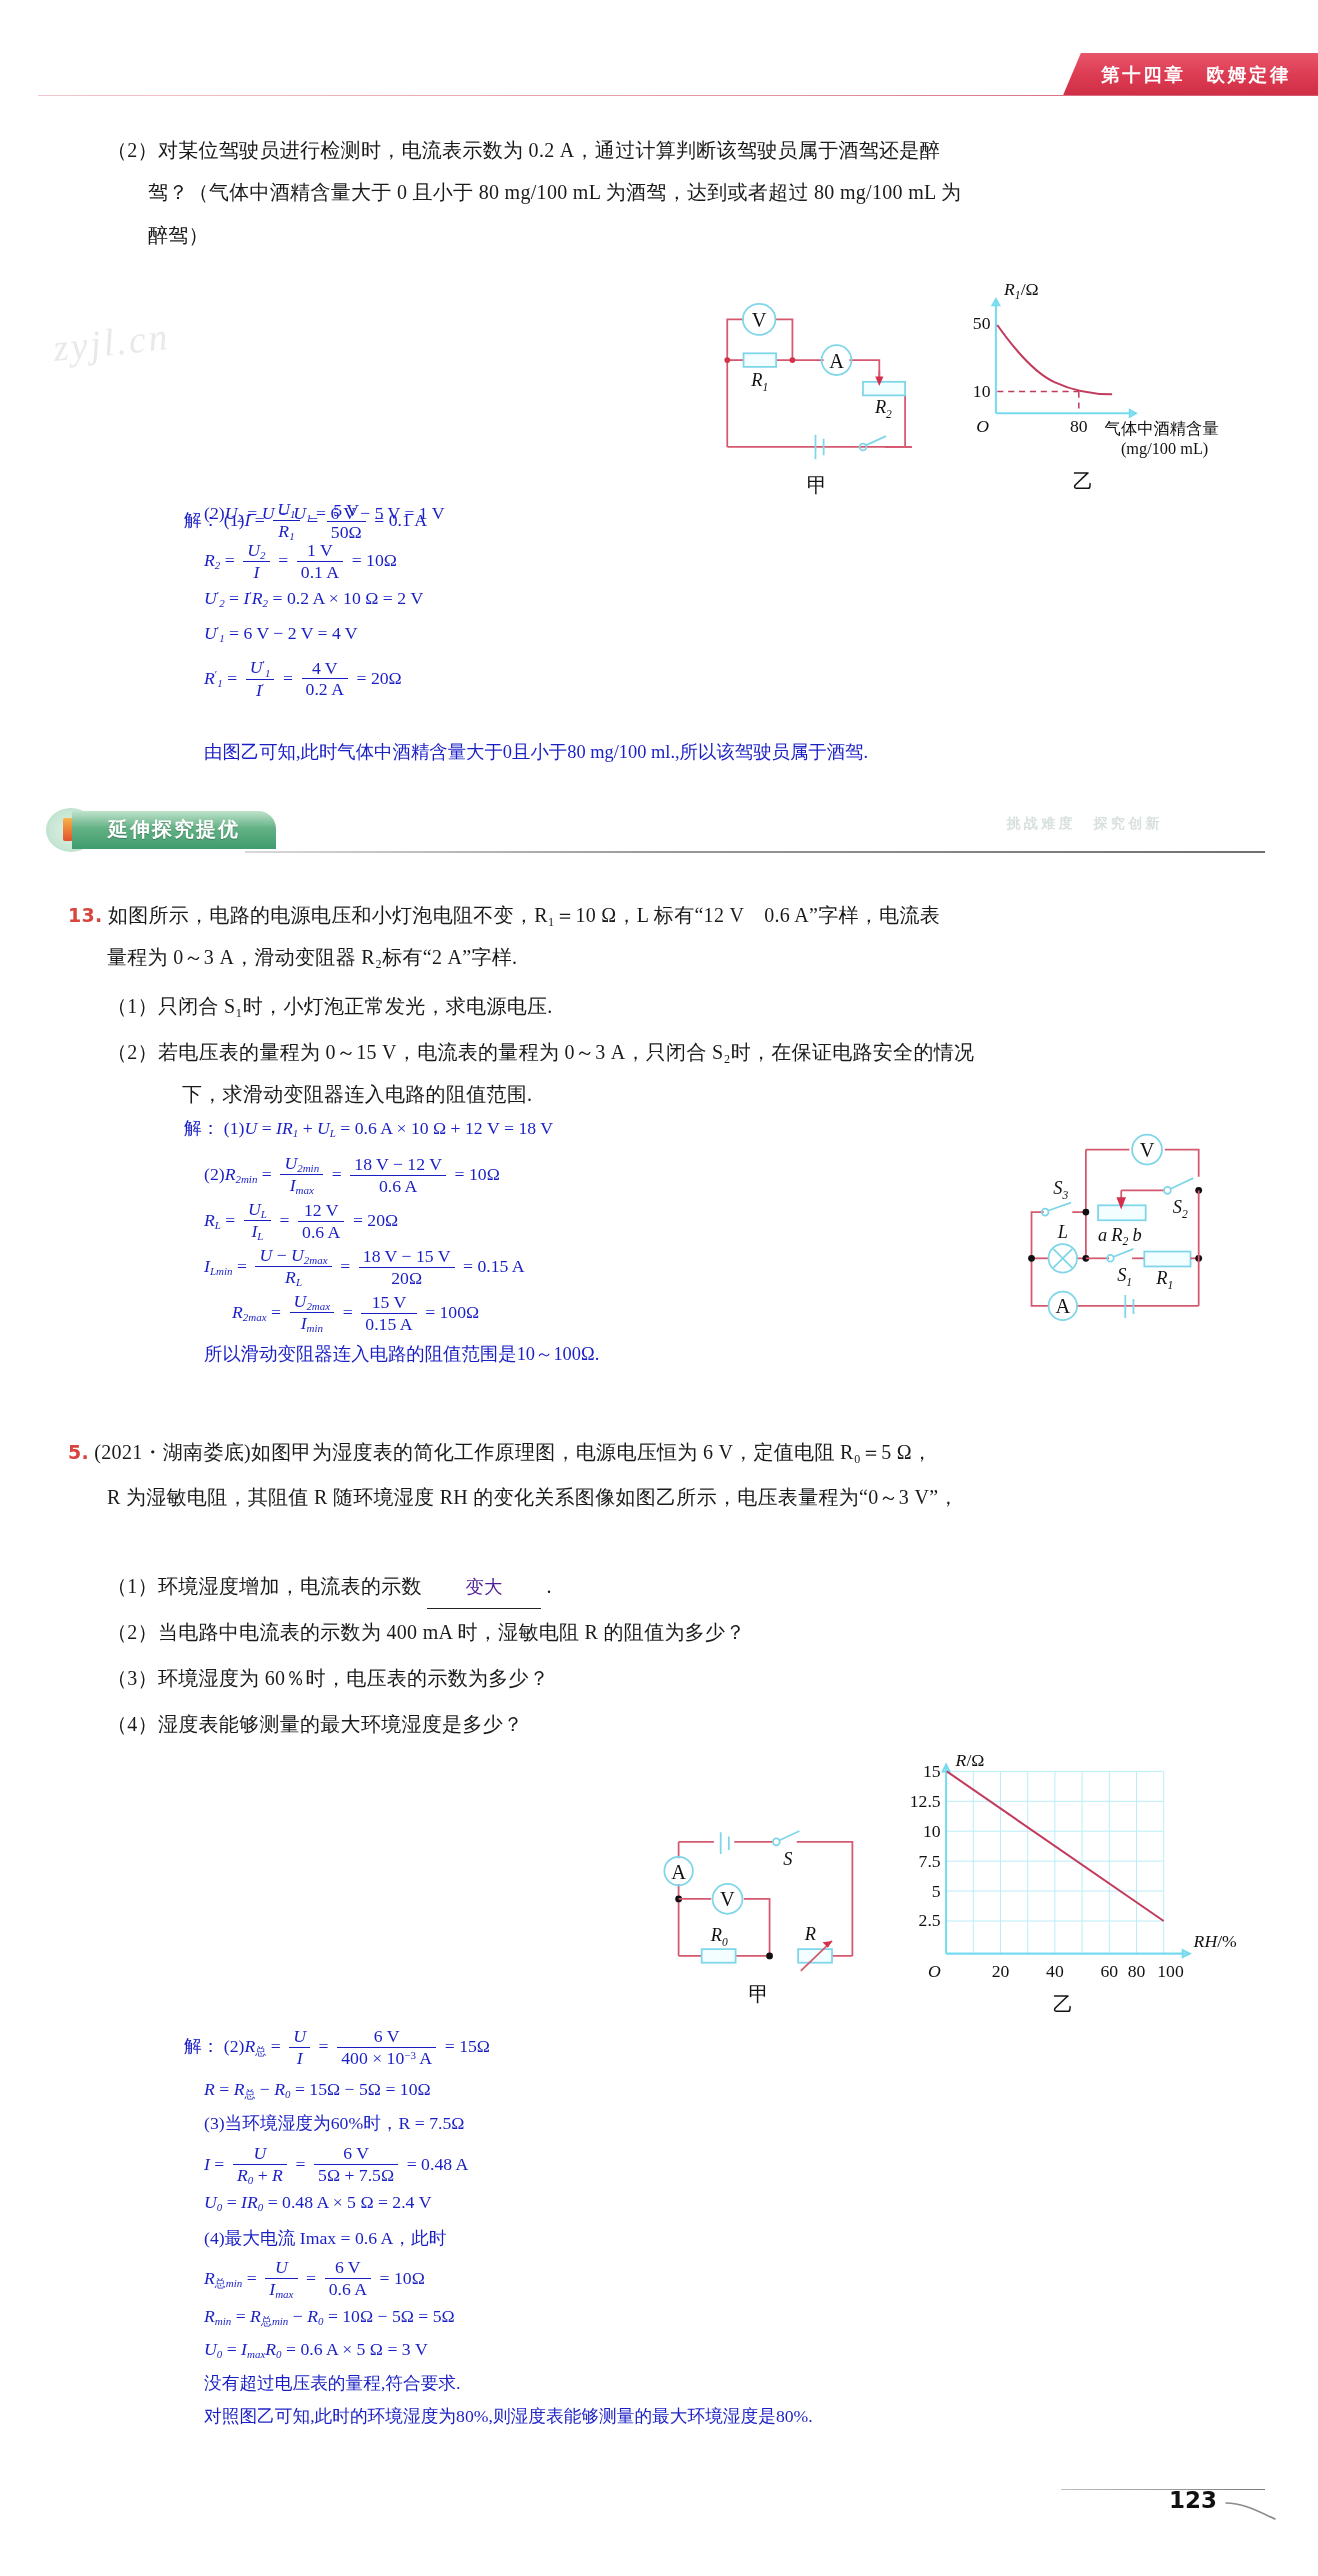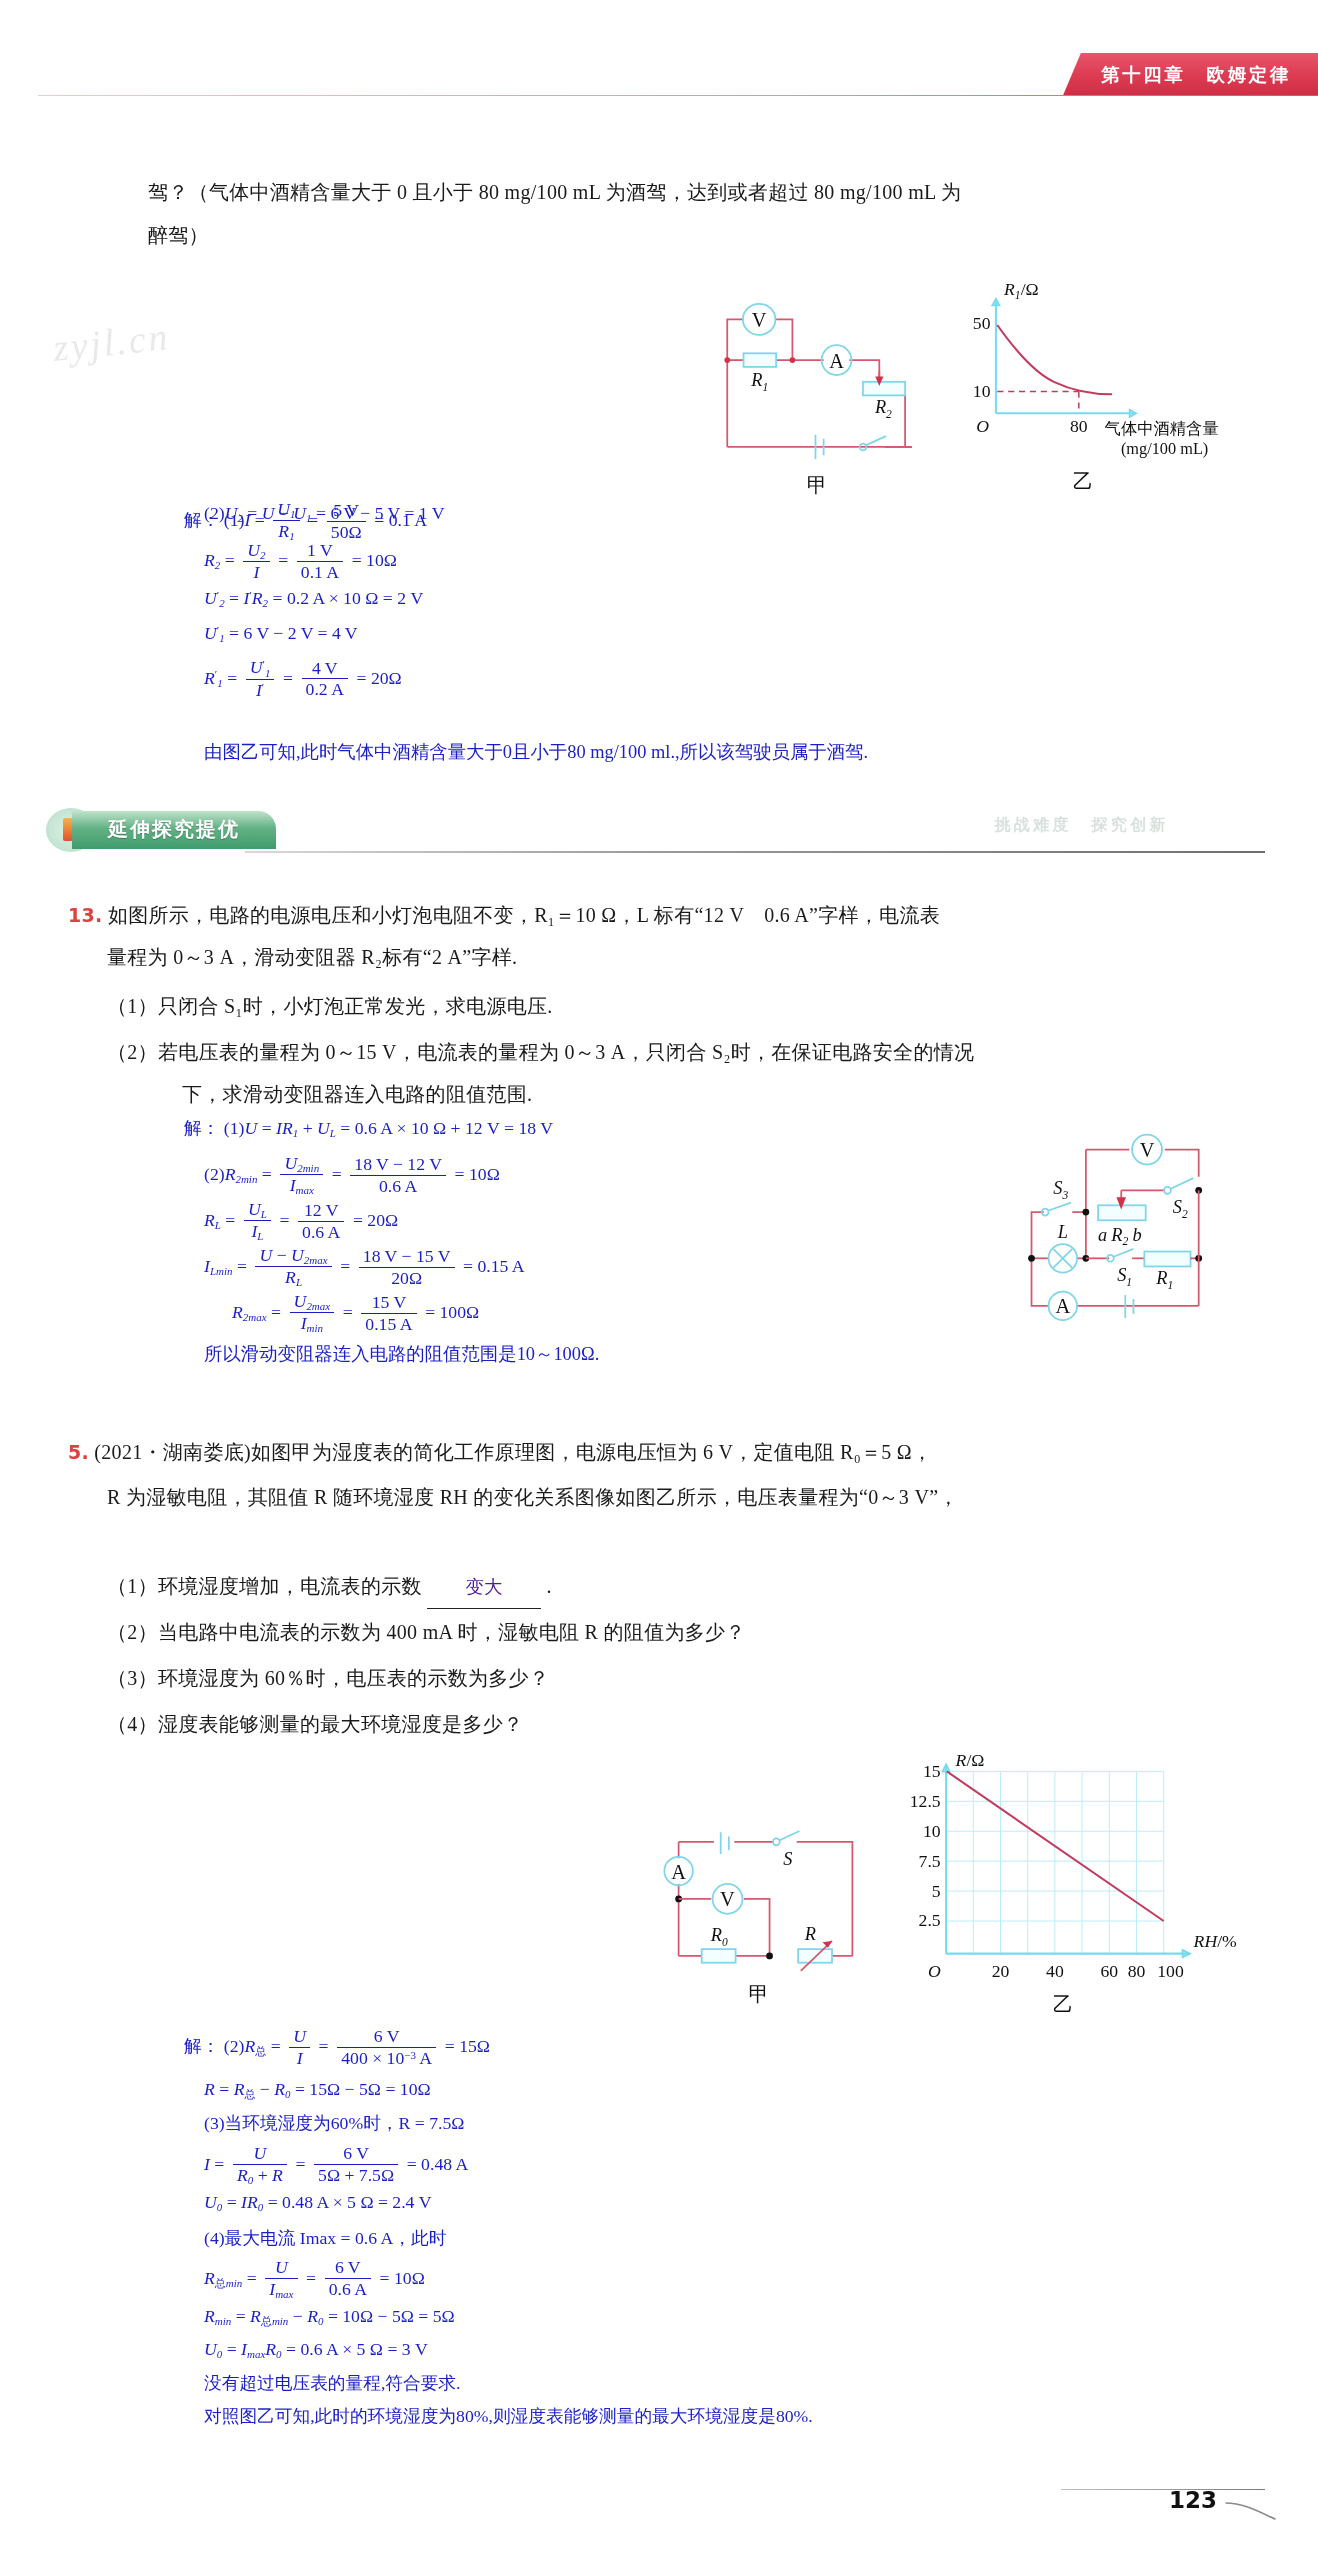--- a/index.html
+++ b/index.html
@@ -70,21 +70,21 @@
   }
   .banner .bulb:before{
     content:""; position:absolute; left:27px; top:12.2px; width:0;height:0;
     border-left:11px solid #e04a2a; border-top:6.1px solid transparent; border-bottom:6.1px solid transparent;
   }
   .banner .rule{
     position:absolute; left:204px; right:0; bottom:5.4px; height:1.4px;
     background:linear-gradient(90deg,#d9d9d9,#9a9a9a 40%,#6f6f6f);
   }
   .banner .ghost{
-    position:absolute; right:96px; top:6.8px; font-size:16px; letter-spacing:3.4px;
+    position:absolute; right:102px; top:6.8px; font-size:14px; letter-spacing:3.4px;
     color:#b9c9c0; opacity:.55; font-weight:bold;
     font-family:"DejaVu Sans","Liberation Sans",sans-serif;
   }
 
   
   .wire{ stroke:#d4596f; stroke-width:2.6; fill:none; }
   .comp{ stroke:#7fd6e8; stroke-width:2.6; fill:none; }
   .compfill{ stroke:#7fd6e8; stroke-width:2.6; fill:#f2feff; }
   .dot{ fill:#d4304c; }
   .dotk{ fill:#111; }
@@ -123,20 +123,21 @@
 </head>
 <body>
 
 <div class="page">
 
   <div class="chapter-tab">第十四章　欧姆定律</div>
   <div class="header-rule"></div>
 
   <div class="watermark">zyjl.cn</div>
 
+  <div class="qtext" style="left:107px; top:129px;">（2）对某位驾驶员进行检测时，电流表示数为 0.2 A，通过计算判断该驾驶员属于酒驾还是醉</div>
   <div class="qtext" style="left:148px; top:171px;">驾？（气体中酒精含量大于 0 且小于 80 mg/100 mL 为酒驾，达到或者超过 80 mg/100 mL 为</div>
   <div class="qtext" style="left:148px; top:214px;">醉驾）</div>
 
   <svg style="position:absolute; left:701px; top:280px;" width="286" height="224" viewBox="0 0 420 330">
 
     <path class="wire" d="M38 118 L38 58 L62 58"></path>
     <path class="wire" d="M108 58 L134 58 L134 118"></path>
     <path class="wire" d="M38 118 L64 118"></path>
     <path class="wire" d="M110 118 L134 118 L180 118"></path>
     <path class="wire" d="M218 118 L262 118 L262 150"></path>

